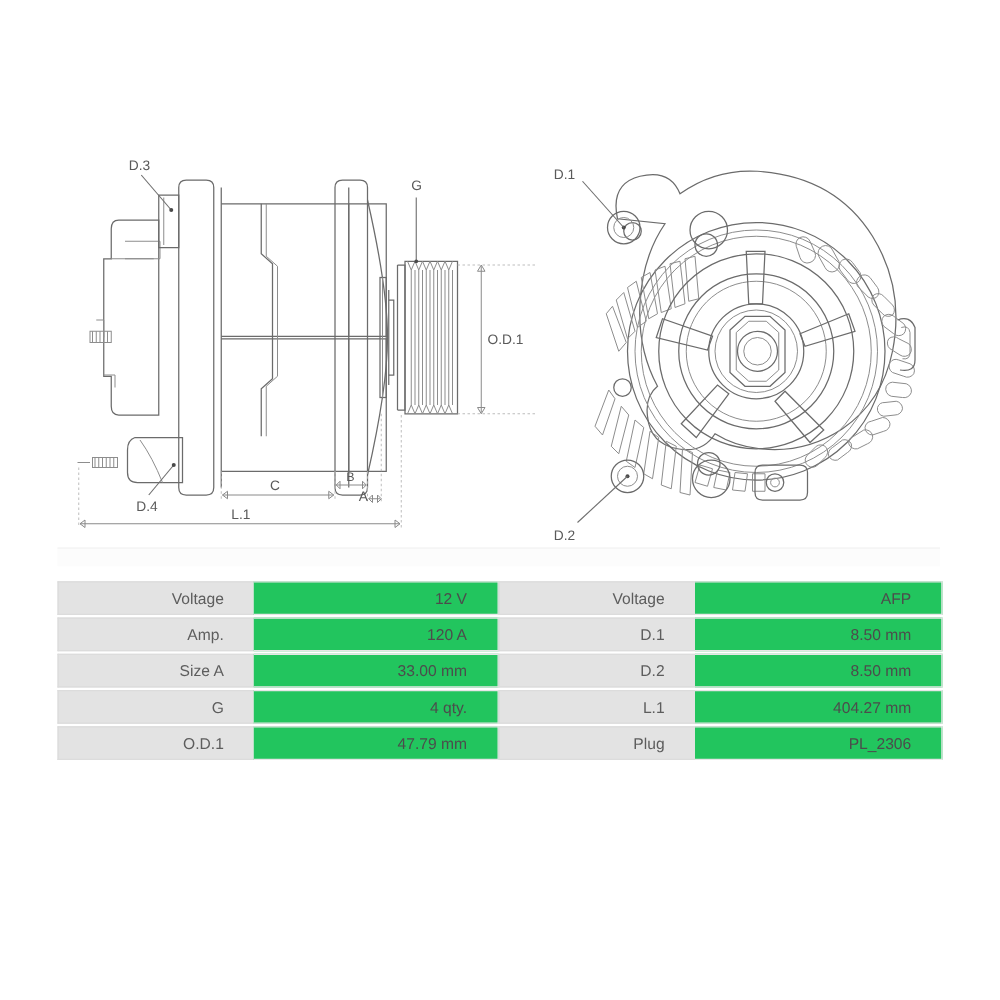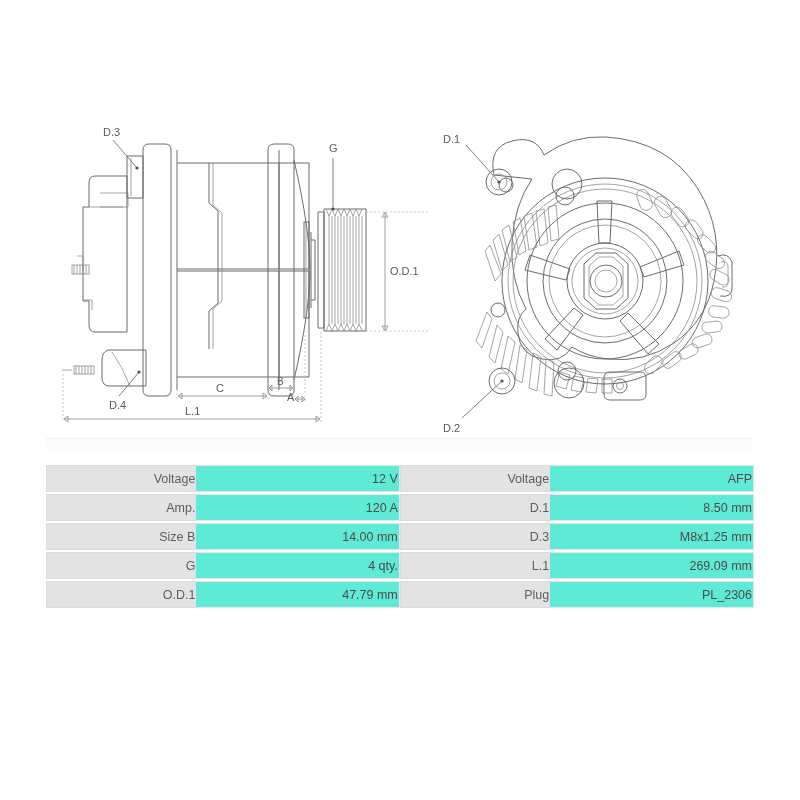--- a/index.html
+++ b/index.html
@@ -56,34 +56,34 @@
     position: absolute;
     left: 46px;
     top: 463px;
     width: 708px;
     border-collapse: separate;
     border-spacing: 0 2px;
     font-size: 12.5px;
   }
   #spec-table td {
     height: 25px;
-    padding: 0 1px;
+    padding: 0 24px;
     vertical-align: middle;
     white-space: nowrap;
   }
   .lbl {
     background: #e3e3e3;
     color: #5d5d5d;
     text-align: right;
     width: 150px;
     border: 1px solid #dcdcdc;
     border-right: none;
   }
   .val {
-    background: #5eead4;
+    background: #22c55e;
     color: #4c4c4c;
     text-align: right;
     width: 204px;
     border: 1px solid #e6e6e6;
     border-left: none;
   }
 </style>
 </head>
 <body>
 
@@ -347,30 +347,30 @@
       <td class="lbl">Voltage</td>
       <td class="val">AFP</td>
     </tr>
     <tr>
       <td class="lbl">Amp.</td>
       <td class="val">120 A</td>
       <td class="lbl">D.1</td>
       <td class="val">8.50 mm</td>
     </tr>
     <tr>
-      <td class="lbl">Size B</td>
-      <td class="val">14.00 mm</td>
-      <td class="lbl">D.3</td>
-      <td class="val">M8x1.25 mm</td>
+      <td class="lbl">Size A</td>
+      <td class="val">33.00 mm</td>
+      <td class="lbl">D.2</td>
+      <td class="val">8.50 mm</td>
     </tr>
     <tr>
       <td class="lbl">G</td>
       <td class="val">4 qty.</td>
       <td class="lbl">L.1</td>
-      <td class="val">269.09 mm</td>
+      <td class="val">404.27 mm</td>
     </tr>
     <tr>
       <td class="lbl">O.D.1</td>
       <td class="val">47.79 mm</td>
       <td class="lbl">Plug</td>
       <td class="val">PL_2306</td>
     </tr>
   </tbody>
 </table>
 

